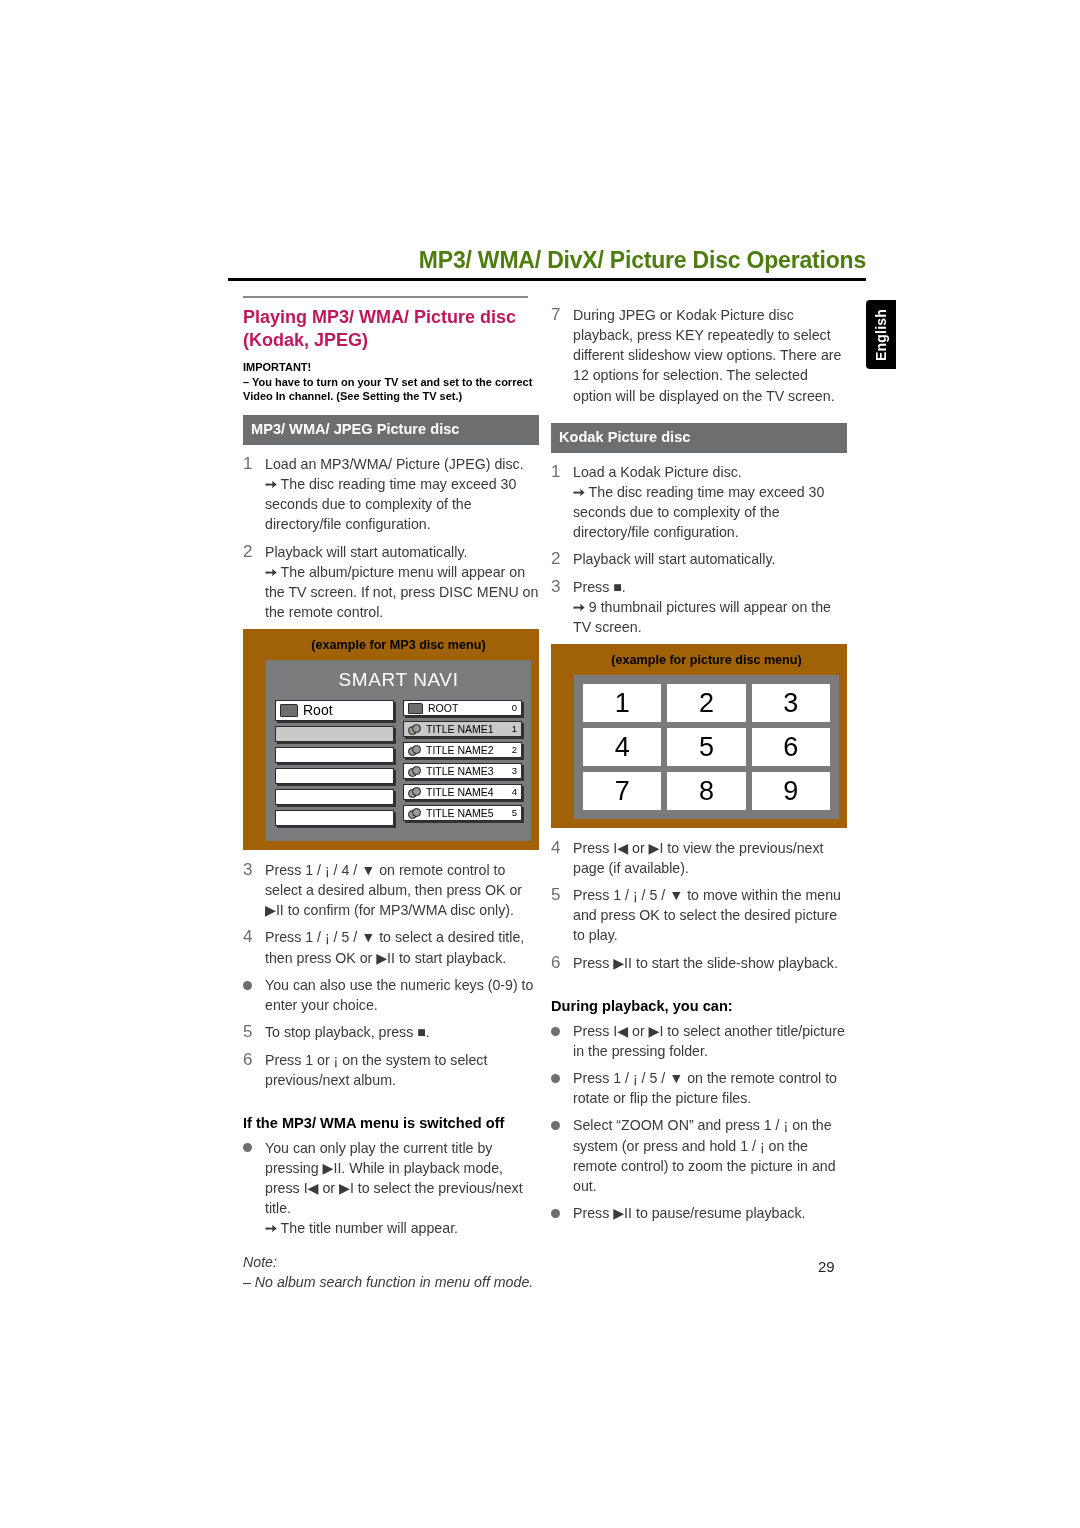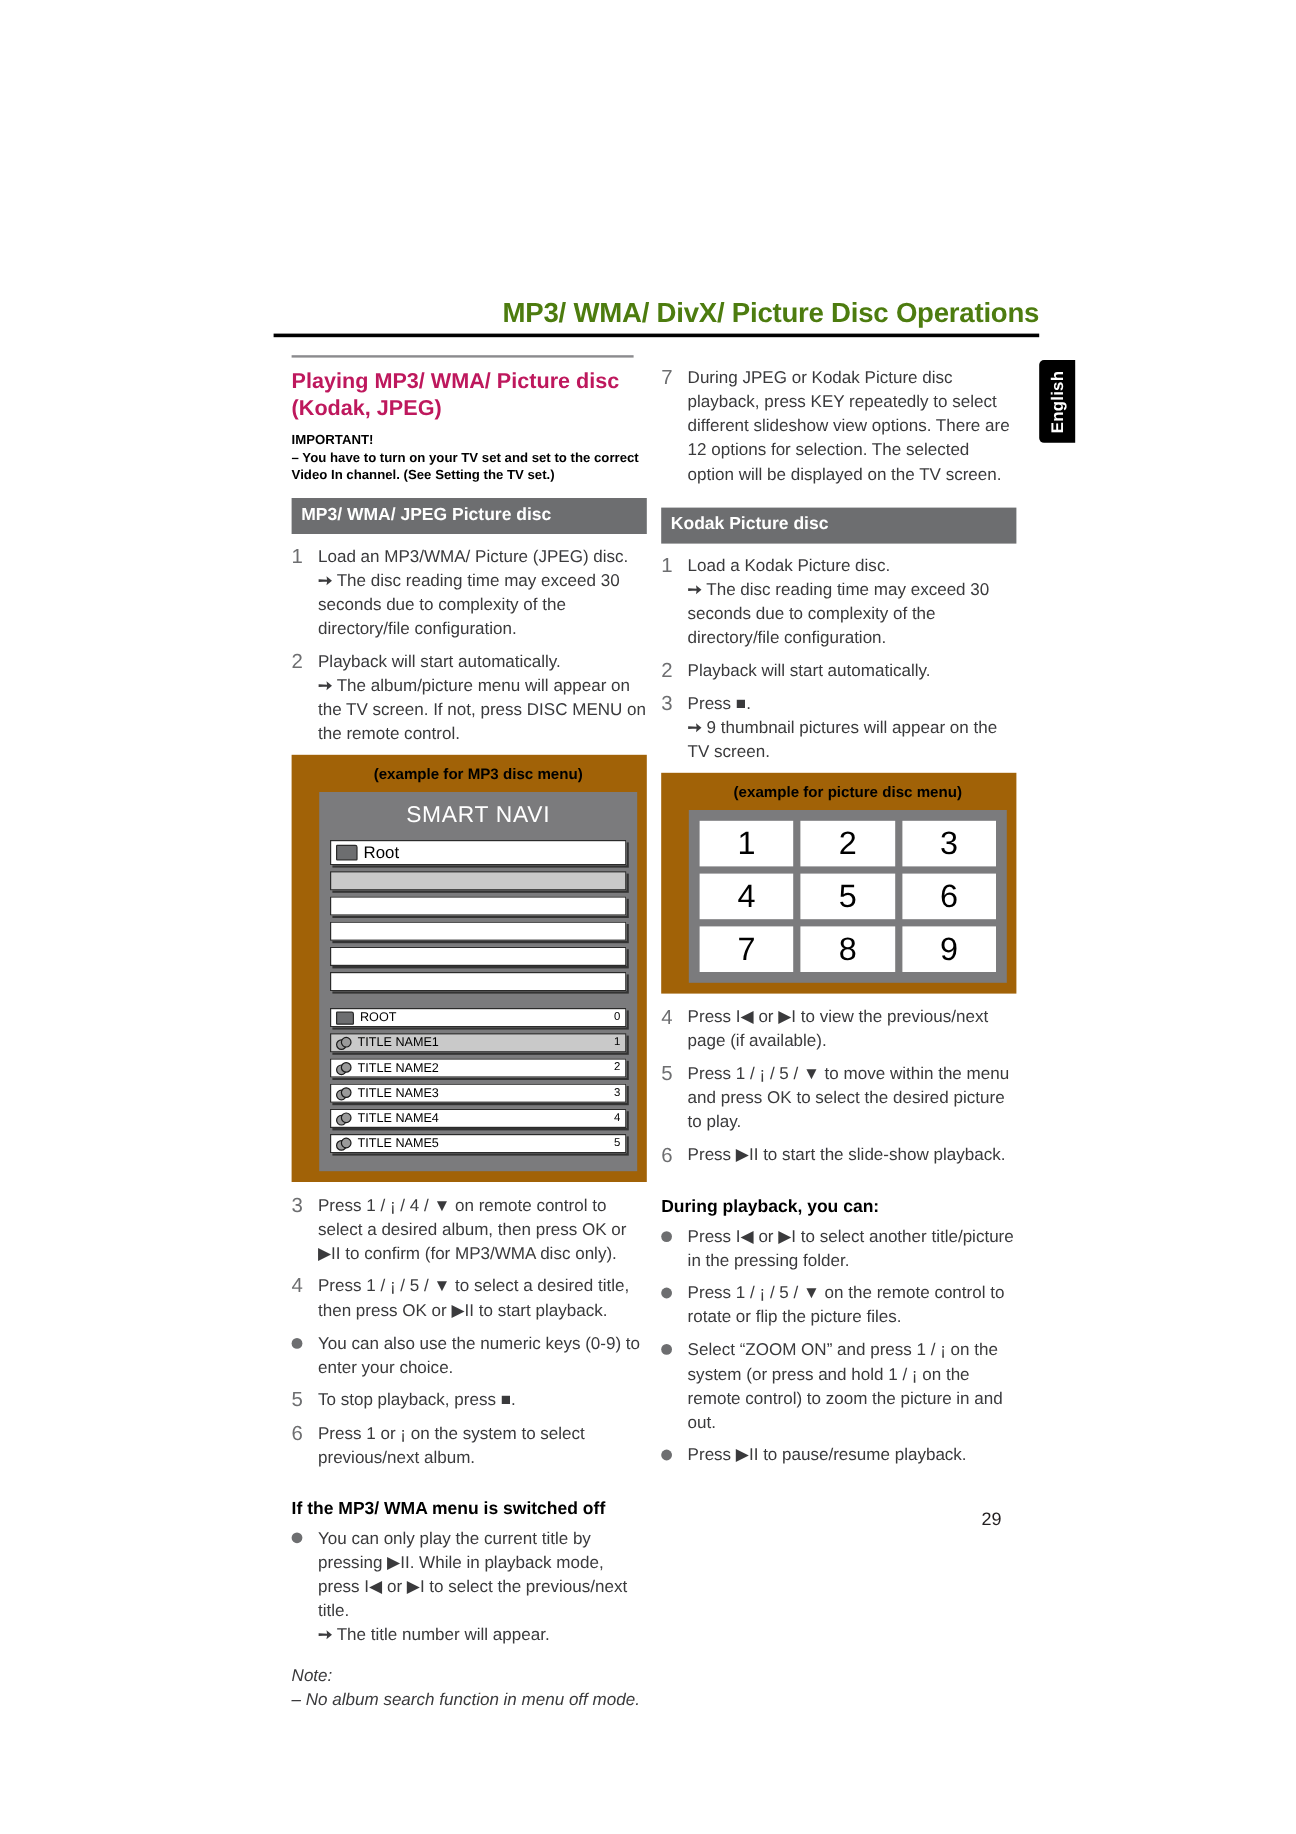--- a/index.html
+++ b/index.html
@@ -182,21 +182,20 @@
   .navi-title {
     text-align: center;
     color: #fff;
     font-size: 19px;
     letter-spacing: 0.6px;
     padding-bottom: 6px;
   }
   .navi-cols {
     display: flex;
     gap: 9px;
-    flex-direction: column;
   }
   .navi-col { flex: 1 1 50%; }
   .navi-row {
     height: 16px;
     margin-bottom: 5px;
     background: #fff;
     border: 1px solid #2b2b2b;
     box-shadow: 2px 2px 0 #333;
     display: flex;
     align-items: center;

